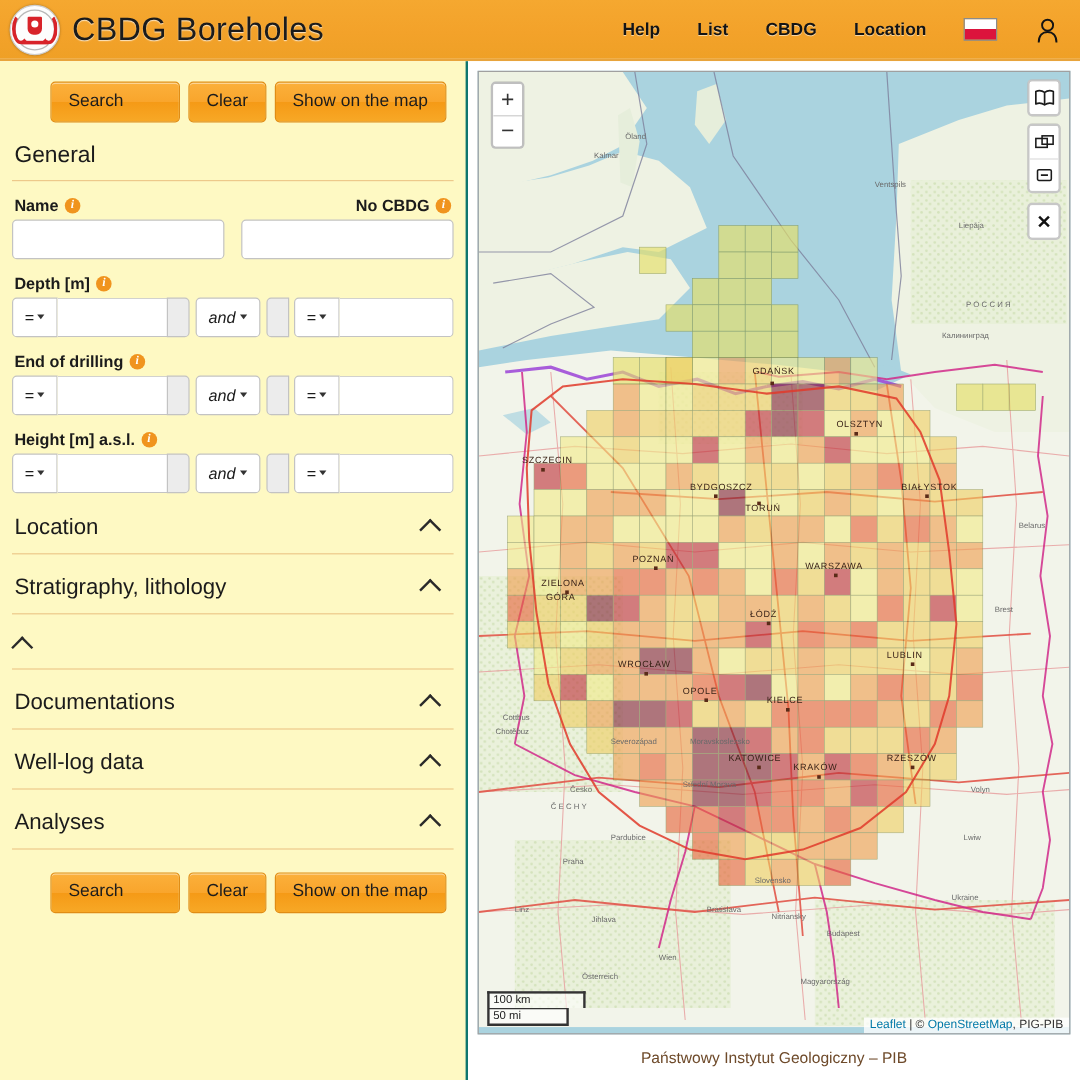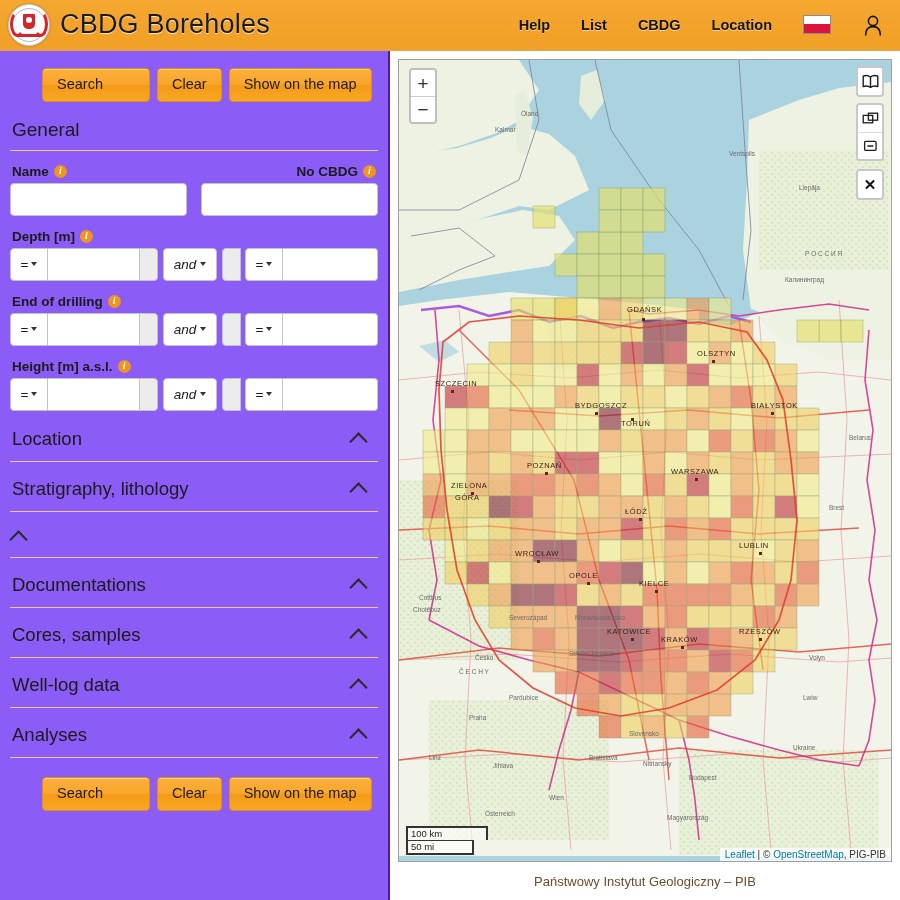--- a/index.html
+++ b/index.html
@@ -100,22 +100,22 @@
     flex: 0 0 auto;
   }
   .user-icon { cursor: pointer; display: flex; align-items: center; }
 
   
   .body-wrap { flex: 1 1 auto; display: flex; min-height: 0; background: #fff; }
 
   
   .sidebar {
     width: 390px; flex: 0 0 390px;
-    background: #8b5cf6;
-    border-right: 2px solid #4c1d95;
+    background: #fef9c3;
+    border-right: 2px solid #0f766e;
     padding: 0 10px;
     overflow: hidden;
     position: relative;
   }
   .btn-row { display: flex; gap: 7px; padding: 17px 0 4px 32px; }
   .btn {
     font-family: "Liberation Sans", sans-serif;
     font-size: 14.5px;
     color: #1c1c1c;
     padding: 8px 14px;
@@ -486,24 +486,20 @@
         </div>
         <div class="acc-item">
           <span class="acc-label">Stratigraphy, lithology</span>
           <span class="chev"></span>
         </div>
         <div class="acc-item">
           <span class="chev"></span>
         </div>
         <div class="acc-item">
           <span class="acc-label">Documentations</span>
-          <span class="chev"></span>
-        </div>
-        <div class="acc-item">
-          <span class="acc-label">Cores, samples</span>
           <span class="chev"></span>
         </div>
         <div class="acc-item">
           <span class="acc-label">Well-log data</span>
           <span class="chev"></span>
         </div>
         <div class="acc-item">
           <span class="acc-label">Analyses</span>
           <span class="chev"></span>
         </div>

